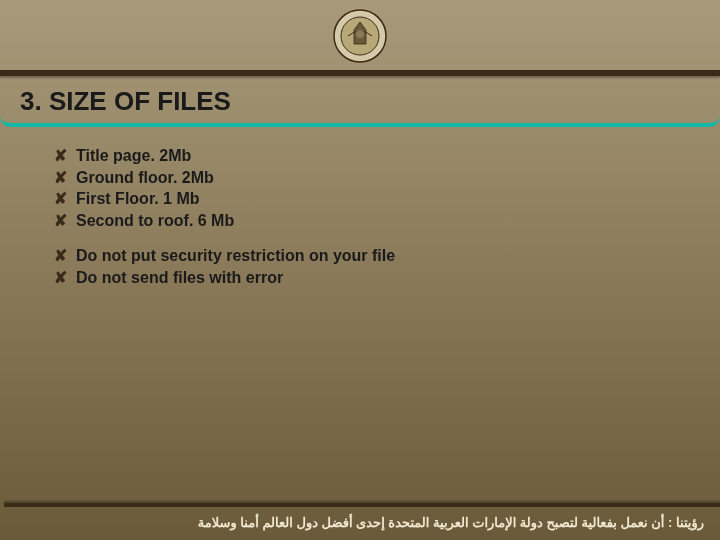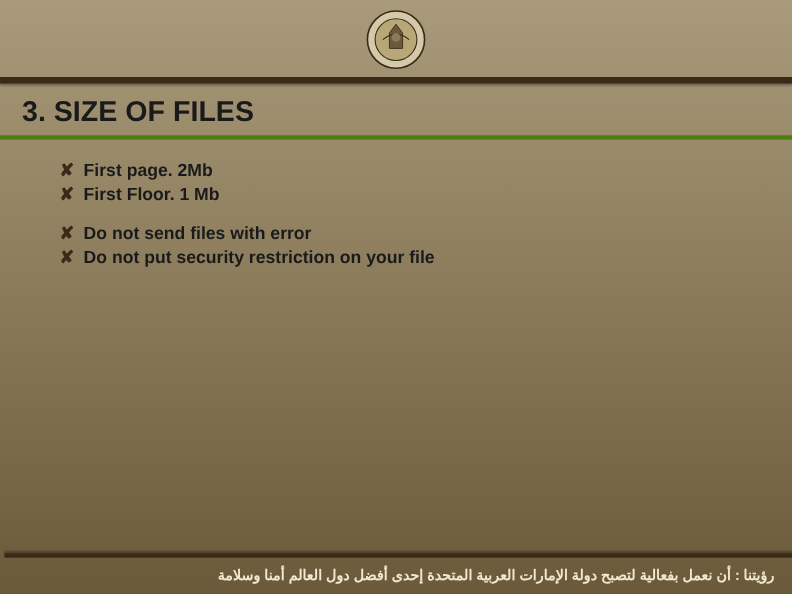--- a/index.html
+++ b/index.html
@@ -23,21 +23,22 @@
     height: 6px;
     background: #3a2a18;
     margin-top: 6px;
     box-shadow: 0 2px 2px rgba(0,0,0,0.3);
   }
   .title-bar {
     padding: 10px 20px 6px 20px;
     font-size: 26px;
     font-weight: bold;
     color: #1a1a1a;
-    border-bottom: 4px solid #4d7c0f;
+    border-bottom: 4px solid #14b8a6;
+    border-radius: 11px;
   }
   .content {
     padding: 18px 20px 0 20px;
   }
   .lead-line {
     font-size: 17px;
     font-weight: bold;
     color: #1a1a1a;
     margin-bottom: 14px;
     border-bottom: 3px solid #3a2a18;
@@ -104,26 +105,28 @@
   </svg>
 </div>
 
 <div class="divider-top"></div>
 
 <div class="title-bar">3. SIZE OF FILES</div>
 
 <div class="content">
 
   <ul class="items">
-    <li>First page. 2Mb</li>
+    <li>Title page. 2Mb</li>
+    <li>Ground floor. 2Mb</li>
     <li>First Floor. 1 Mb</li>
+    <li>Second to roof. 6 Mb</li>
   </ul>
 
   <ul class="items">
+    <li>Do not put security restriction on your file</li>
     <li>Do not send files with error</li>
-    <li>Do not put security restriction on your file</li>
   </ul>
 </div>
 
 <div class="footer">
   <div class="footer-divider"></div>
   <div class="footer-text">رؤيتنا : أن نعمل بفعالية لتصبح دولة الإمارات العربية المتحدة إحدى أفضل دول العالم أمنا وسلامة</div>
 </div>
 
 </body></html>

